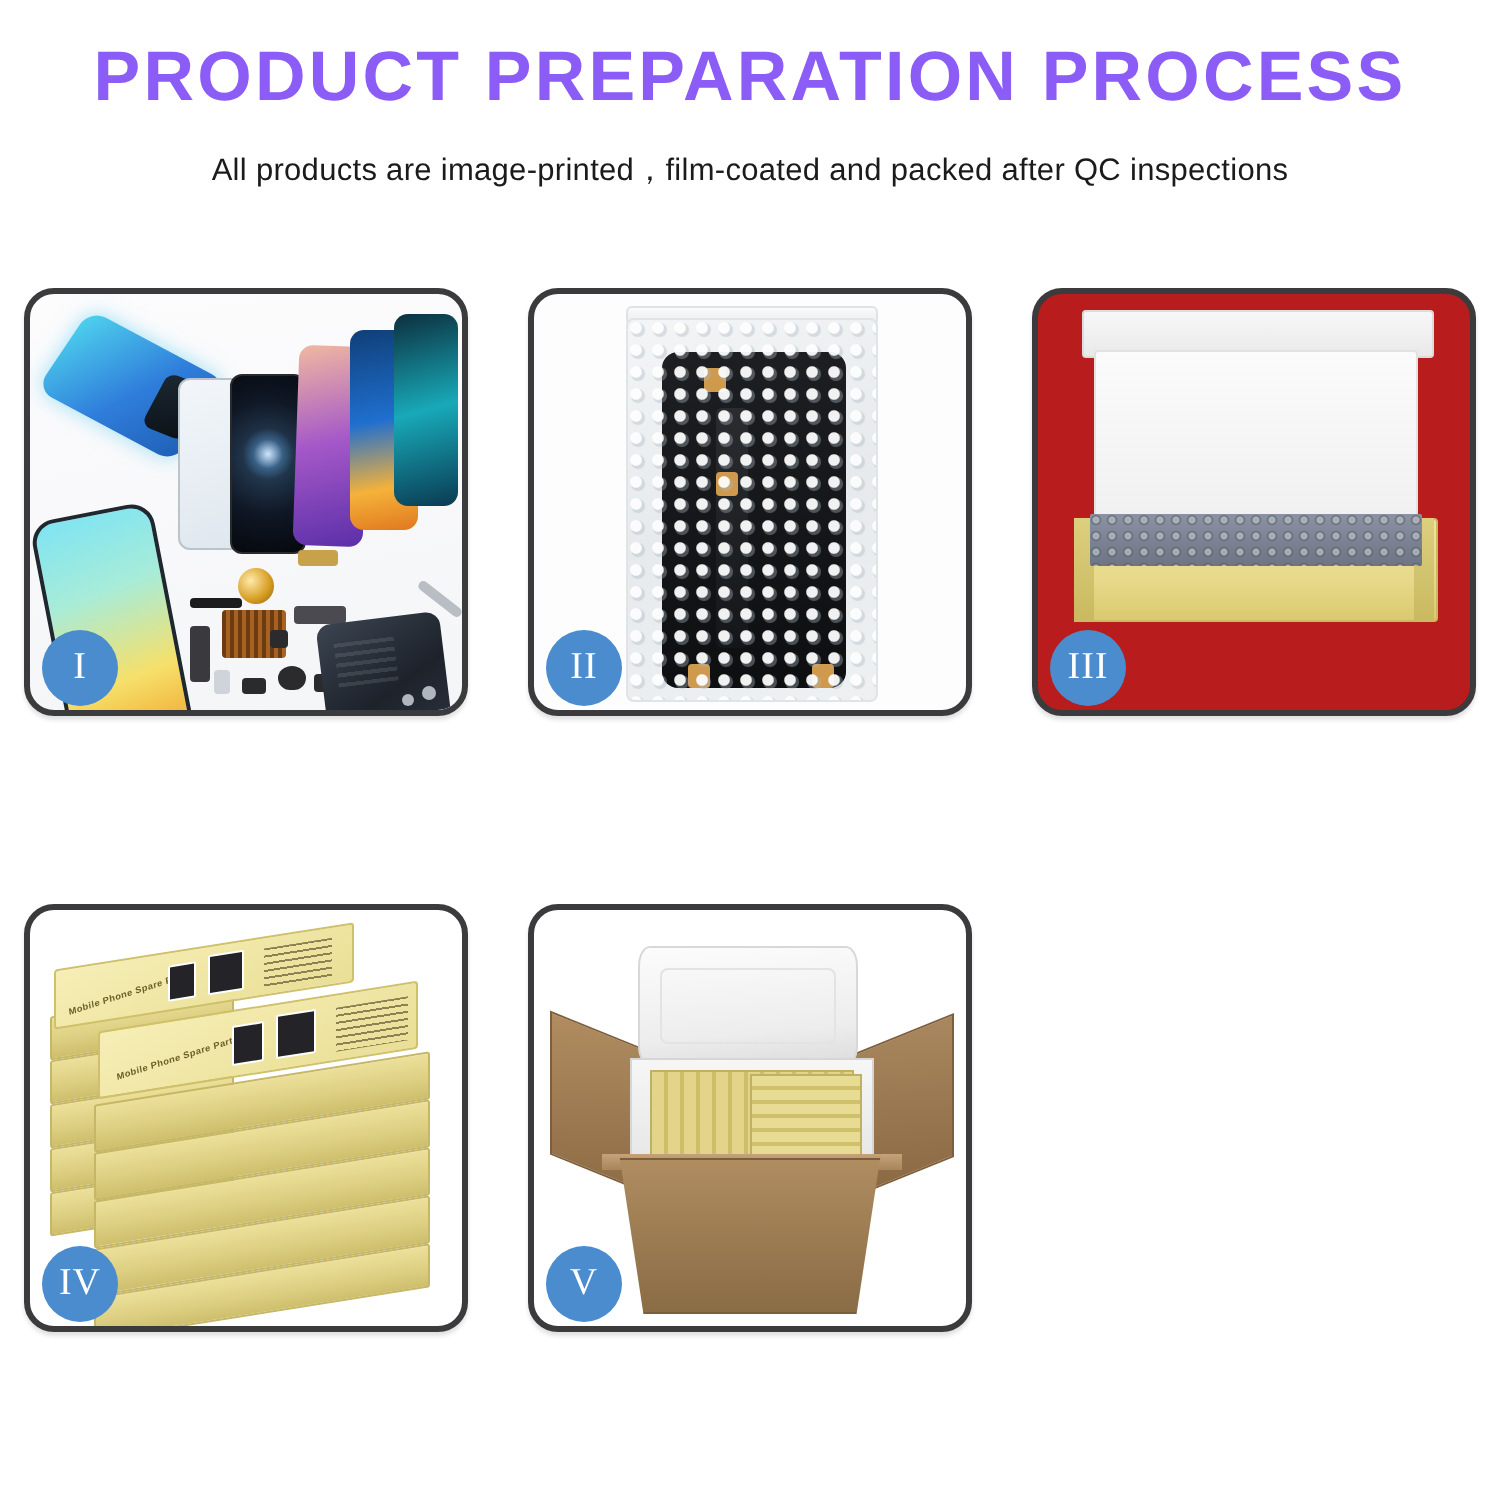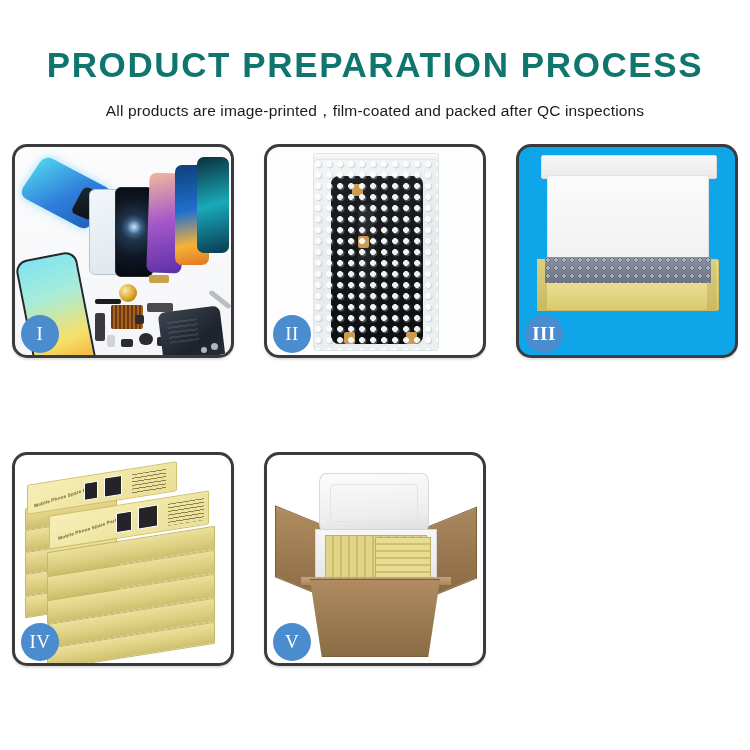--- a/index.html
+++ b/index.html
@@ -7,23 +7,23 @@
     width: 750px; height: 750px;
     background: #ffffff;
     font-family: "Liberation Sans", sans-serif;
     overflow: hidden;
   }
   .page { position: relative; width: 750px; height: 750px; background:#fff; }
 
   
   .header { position:absolute; left:0; top:0; width:750px; text-align:center; }
   .title {
-    font-size: 35px; font-weight: bold; color:#0f766e;
+    font-size: 35px; font-weight: bold; color:#8b5cf6;
     letter-spacing: 1.6px; line-height: 1;
-    margin-top: 47px;
+    margin-top: 21px;
     white-space: nowrap;
   }
   .subtitle {
     font-size: 15.5px; color:#1b1b1b; letter-spacing:0.15px;
     margin-top: 19px; white-space: nowrap;
   }
 
   
   .grid {
     position:absolute; left:12px; top:144px;
@@ -177,21 +177,21 @@
     background-position: 0 0, 1px 1px;
     border-radius:4px;
   }
   .bagtop{
     position:absolute; left:46px; top:6px; width:126px; height:10px;
     background:linear-gradient(180deg,#fafbfb,#e9eced); border:1px solid #dee3e5;
     border-radius:3px;
   }
 
   
-  .p3 { background:#0ea5e9;font-weight:bold; }
+  .p3 { background:#b91c1c; }
   .lid-flap{
     position:absolute; left:22px; top:8px; width:176px; height:24px;
     background:linear-gradient(180deg,#f7f7f7,#e9e9e9);
     border:1px solid #dcdcdc; border-radius:2px;
   }
   .foam-sheet{
     position:absolute; left:28px; top:28px; width:162px; height:90px;
     background:linear-gradient(180deg,#fbfbfb 0%,#f0f0f0 100%);
     border:1px solid #e2e2e2; border-radius:2px;
   }

